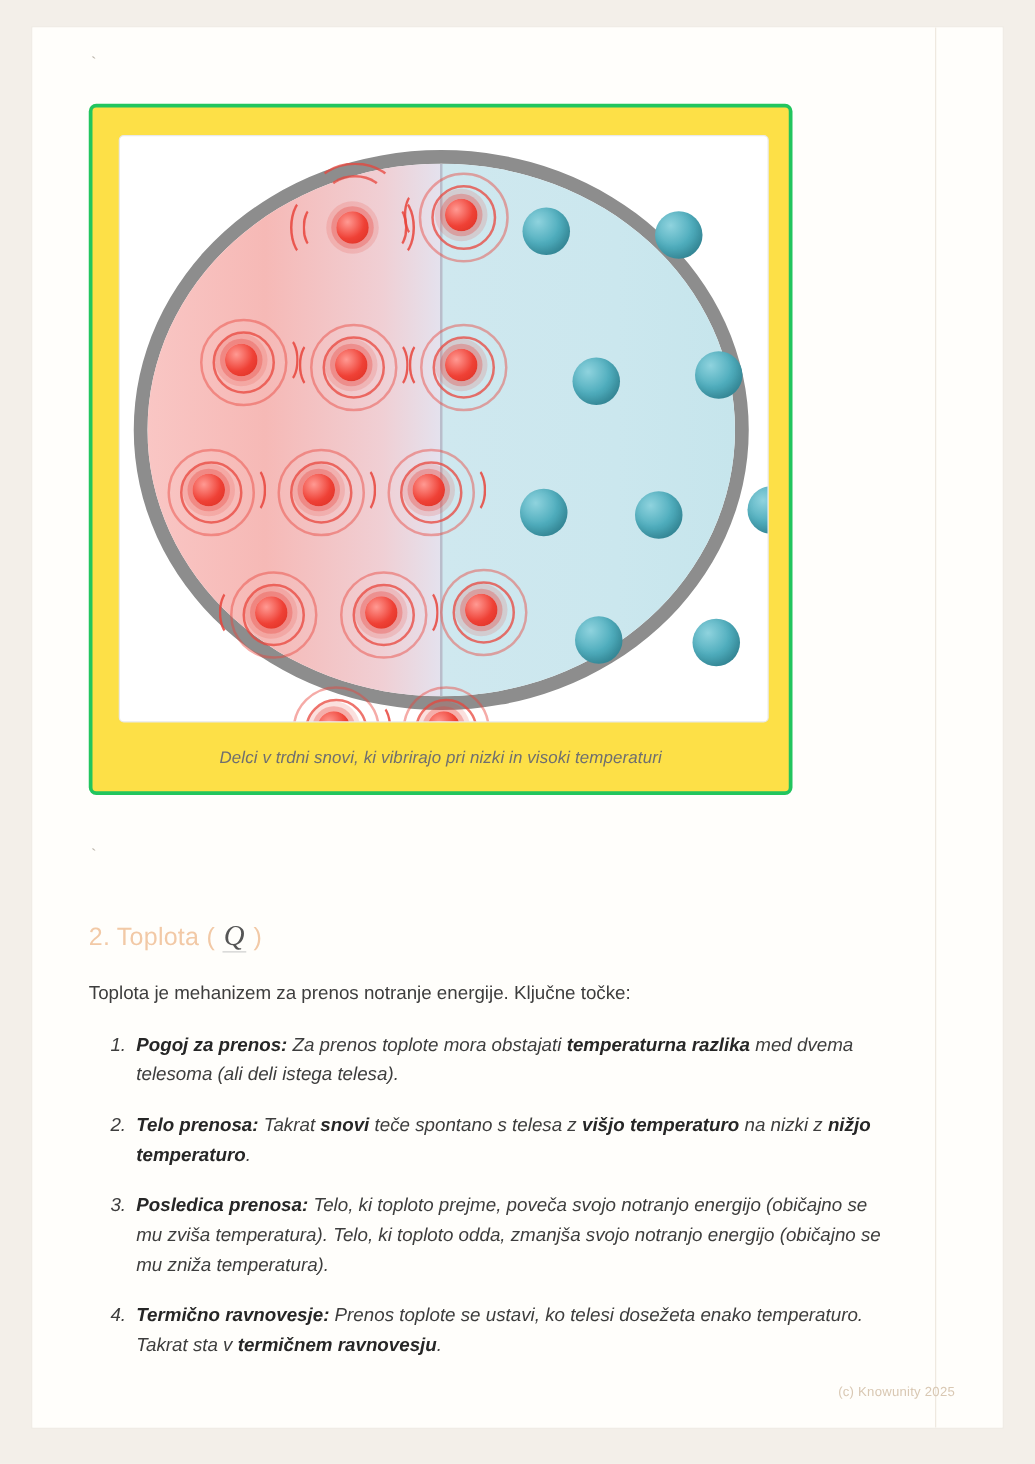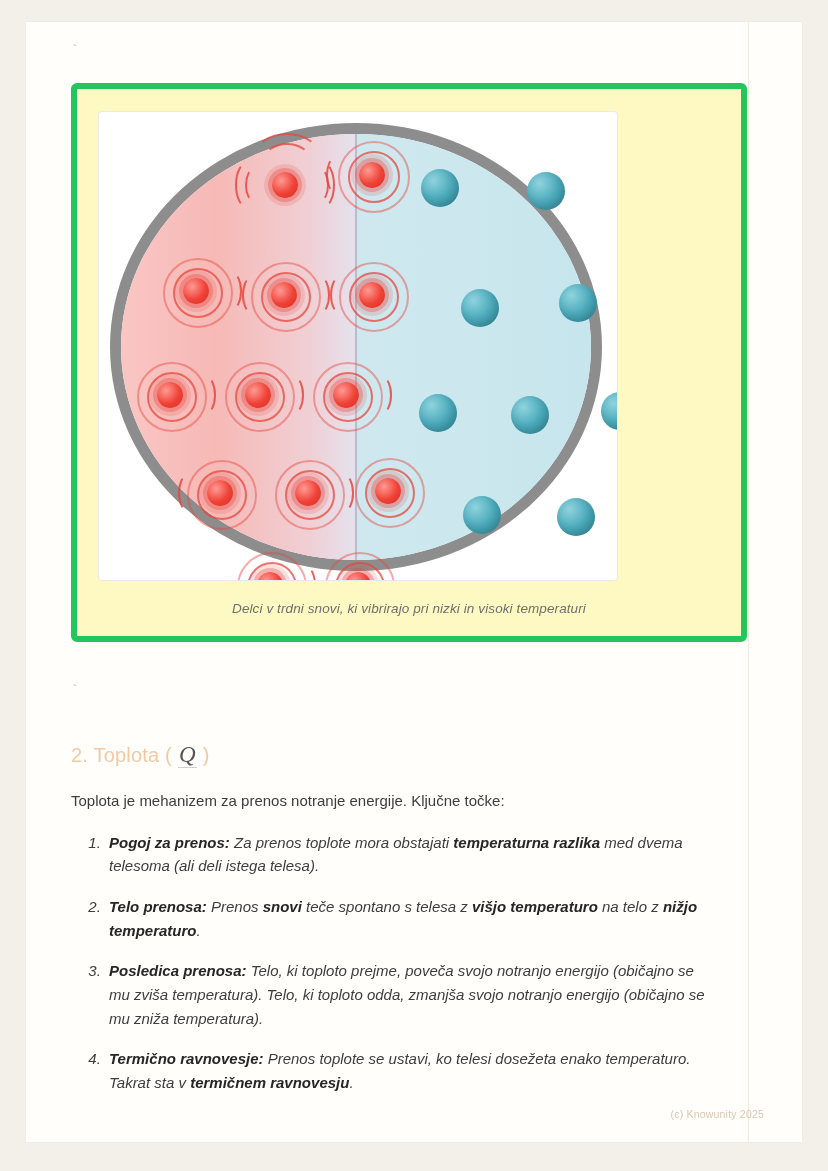--- a/index.html
+++ b/index.html
@@ -53,23 +53,23 @@
     font-size: 13px;
     line-height: 1;
     font-family: "Liberation Mono", monospace;
   }
   .tick-top { margin-top: 22px; }
   .tick-mid { margin-top: 20px; }
 
   
   .figure-card {
     margin-top: 26px;
-    width: 676px;
-    background: #fef9c3;
-    border: 6px solid #22c55e;
+    width: 563px;
+    background: #fde047;
+    border: 3px solid #22c55e;
     border-radius: 6px;
     padding: 22px 21px 20px 21px;
     box-sizing: border-box;
   }
   .figure-frame {
     width: 520px;
     height: 470px;
     background: #ffffff;
     border: 1px solid #e9e9e9;
     border-radius: 4px;
@@ -408,21 +408,21 @@
       <h2 class="section-title">
         <span>2. Toplota (</span>
           <span class="mathvar">Q</span>
           <span>)</span>
       </h2>
 
       <p class="lead">Toplota je mehanizem za prenos notranje energije. Ključne točke:</p>
 
       <ol class="points" id="points-list">
           <li><b>Pogoj za prenos:</b><span> Za prenos toplote mora obstajati </span><b>temperaturna razlika</b><span> med dvema telesoma (ali deli istega telesa).</span></li>
-          <li><b>Telo prenosa:</b><span> Prenos </span><b>snovi</b><span> teče spontano s telesa z </span><b>višjo temperaturo</b><span> na telo z </span><b>nižjo temperaturo</b><span>.</span></li>
+          <li><b>Telo prenosa:</b><span> Takrat </span><b>snovi</b><span> teče spontano s telesa z </span><b>višjo temperaturo</b><span> na nizki z </span><b>nižjo temperaturo</b><span>.</span></li>
           <li><b>Posledica prenosa:</b><span> Telo, ki toploto prejme, poveča svojo notranjo energijo (običajno se mu zviša temperatura). Telo, ki toploto odda, zmanjša svojo notranjo energijo (običajno se mu zniža temperatura).</span></li>
           <li><b>Termično ravnovesje:</b><span> Prenos toplote se ustavi, ko telesi dosežeta enako temperaturo. Takrat sta v </span><b>termičnem ravnovesju</b><span>.</span></li>
         </ol>
     </div>
 
     <div class="copyright">(c) Knowunity 2025</div>
   </div>
 </div>
 
 </body></html>

